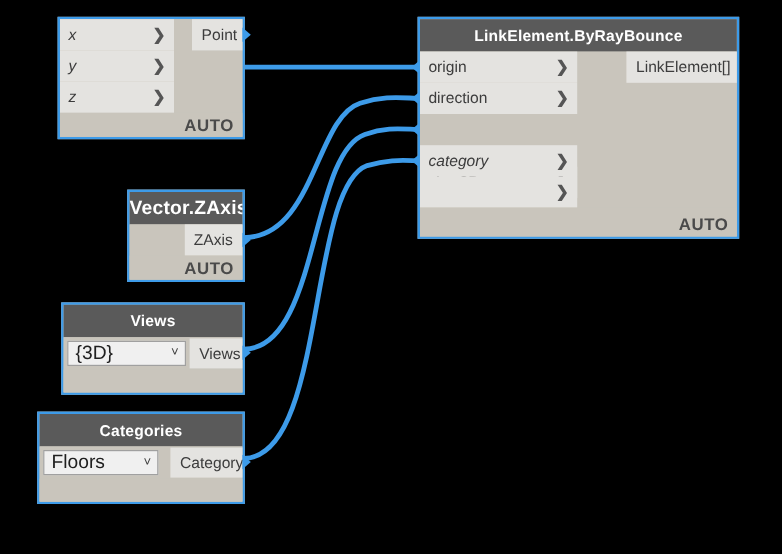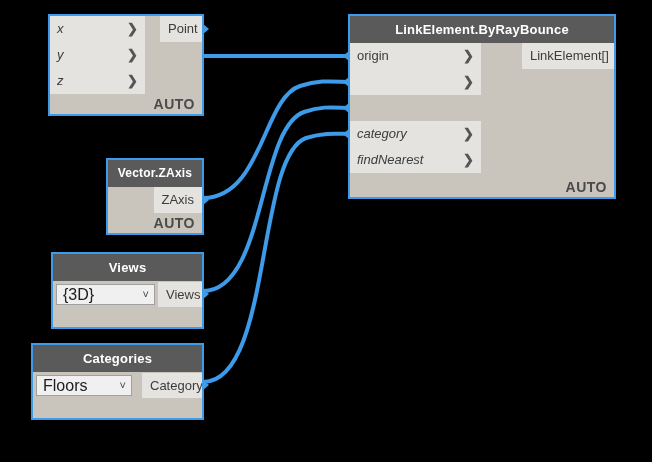--- a/index.html
+++ b/index.html
@@ -87,21 +87,21 @@
           <span class="chev">❯</span>
         </div>
       </div>
       <div class="nfoot">
         <span class="auto">AUTO</span>
       </div>
     </div>
   </div>
 
   <div class="node" style="left:106px;top:158px;width:98px;">
-    <div class="nhdr" style="font-size:12px;">Vector.ZAxis</div>
+    <div class="nhdr" style="font-size:16px;">Vector.ZAxis</div>
     <div class="nbody">
       <div class="prow">
         <div class="pout ralign" style="left:46px;width:48px;">
           <span class="olabel">ZAxis</span>
         </div>
         <div class="tri-out" style="left:94px;top:7px;"></div>
       </div>
       <div class="nfoot">
         <span class="auto">AUTO</span>
       </div>
@@ -157,20 +157,21 @@
           <span class="chev">❯</span>
         </div>
         <div class="pout" style="left:172px;width:92px;">
           <span class="olabel">LinkElement[]</span>
         </div>
       </div>
 
       <div class="prow">
         <div class="tri-in" style="left:-7px;top:7px;"></div>
         <div class="pin" style="width:131px;">
+          <span class="plabel">direction</span>
           <span class="chev">❯</span>
         </div>
       </div>
 
       <div class="prow">
         <div class="tri-in" style="left:-7px;top:7px;"></div>
         <div class="pin" style="width:131px;margin-top:44px;">
           <span class="plabel">view3D</span>
           <span class="chev">❯</span>
         </div>
@@ -179,21 +180,20 @@
       <div class="prow">
         <div class="tri-in" style="left:-7px;top:7px;"></div>
         <div class="pin" style="width:131px;">
           <span class="plabel opt">category</span>
           <span class="chev">❯</span>
         </div>
       </div>
 
       <div class="prow">
         <div class="pin" style="width:131px;">
-          <span class="plabel opt">findNearest</span>
           <span class="chev">❯</span>
         </div>
       </div>
 
       <div class="nfoot" style="height:24px;">
         <span class="auto">AUTO</span>
       </div>
     </div>
   </div>
 

